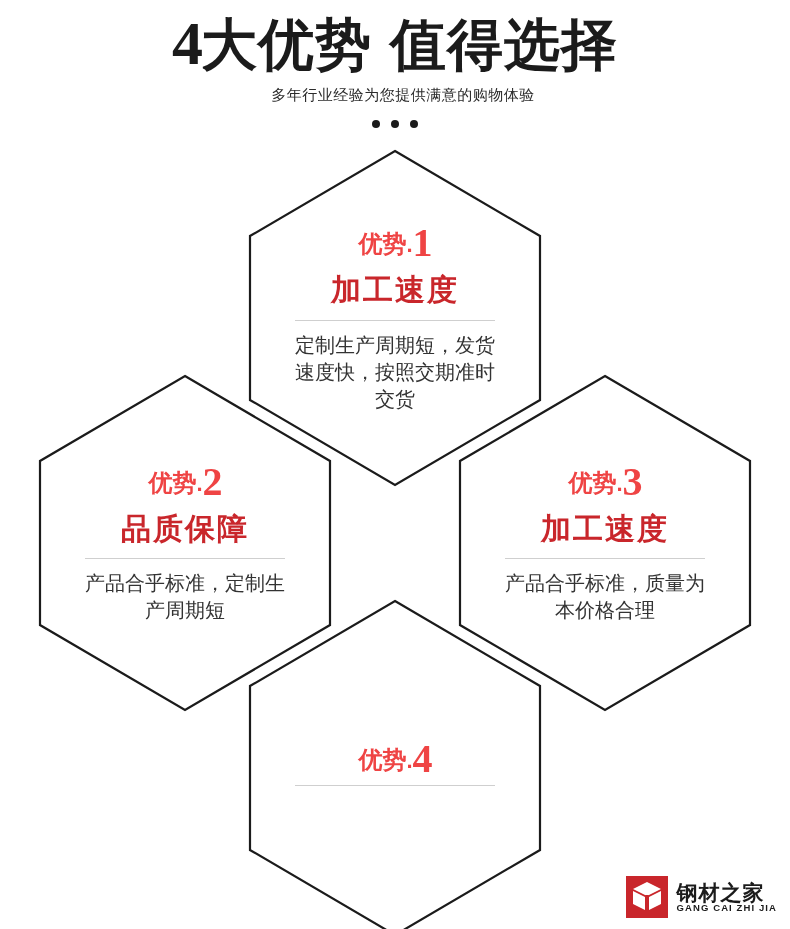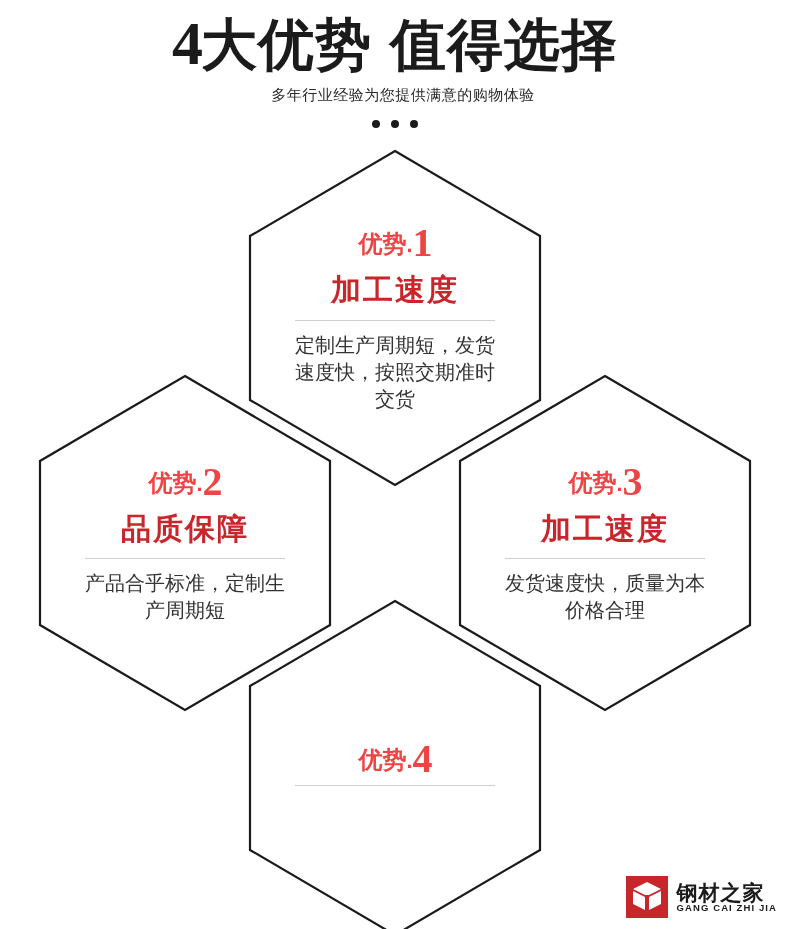--- a/index.html
+++ b/index.html
@@ -241,21 +241,21 @@
     <div class="hex" id="hex-3">
       <div class="shape">
         <svg viewBox="0 0 296 340" preserveAspectRatio="none">
           <polygon points="148,3 293,88 293,252 148,337 3,252 3,88" fill="#ffffff" stroke="#1b1b1b" stroke-width="2.2"></polygon>
         </svg>
       </div>
       <div class="content">
         <div class="label"><span>优势</span><span class="dot">.</span><span class="num">3</span></div>
         <div class="heading">加工速度</div>
         <div class="rule"></div>
-        <div class="desc">发货速度快，质量为本价格合理</div>
+        <div class="desc">产品合乎标准，质量为本价格合理</div>
       </div>
     </div>
 
     <div class="hex" id="hex-4">
       <div class="shape">
         <svg viewBox="0 0 296 340" preserveAspectRatio="none">
           <polygon points="148,3 293,88 293,252 148,337 3,252 3,88" fill="#ffffff" stroke="#1b1b1b" stroke-width="2.2"></polygon>
         </svg>
       </div>
       <div class="content">

